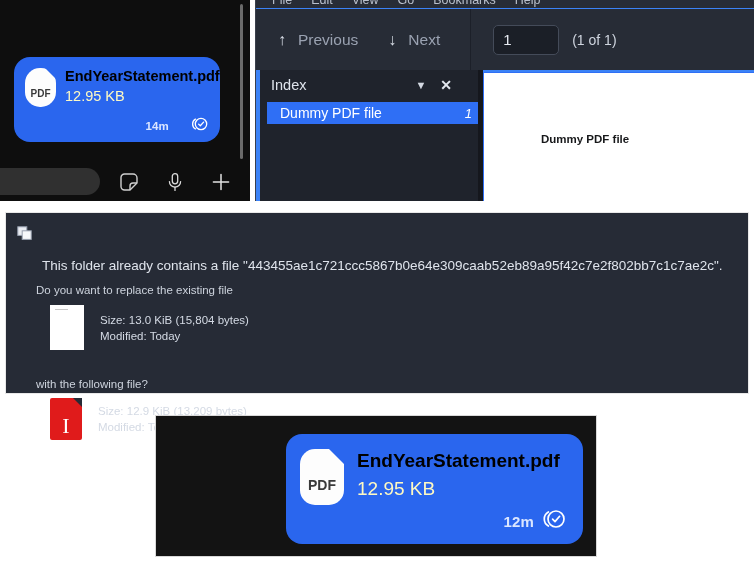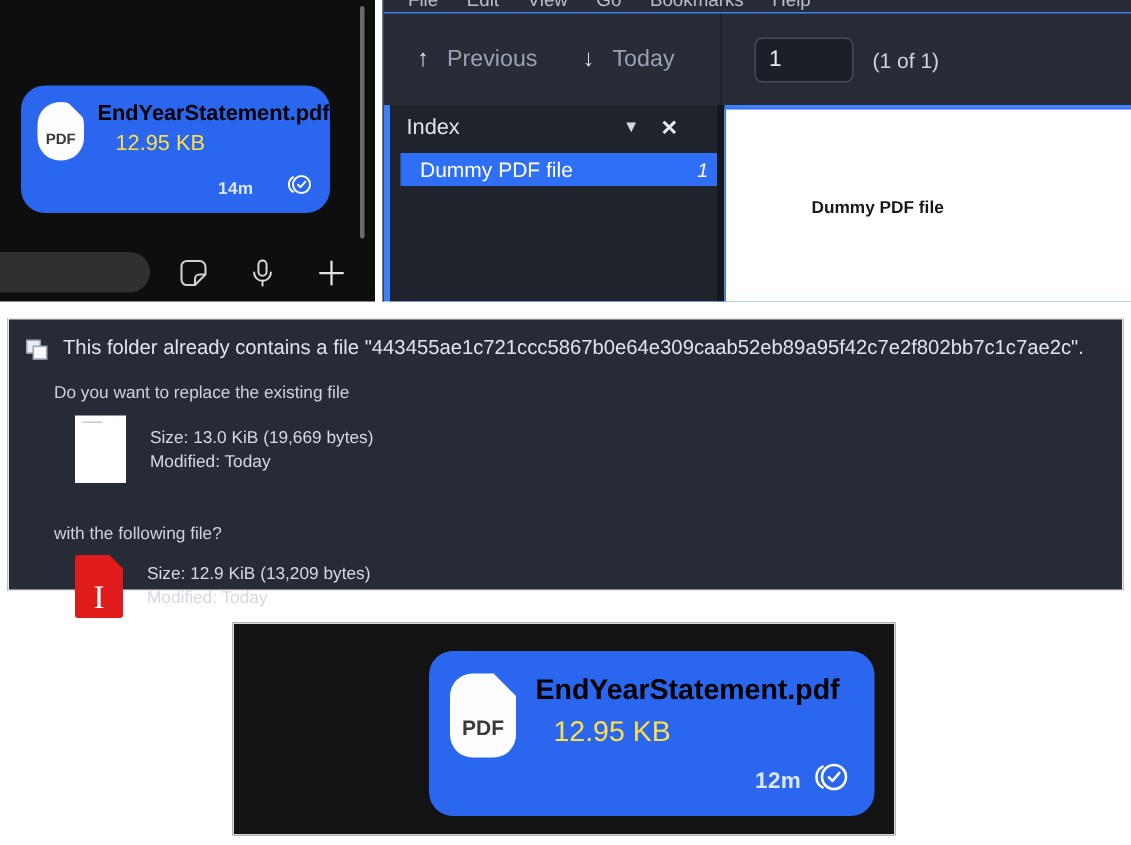--- a/index.html
+++ b/index.html
@@ -70,25 +70,24 @@
   #chat-pdf-icon .pdf-label { bottom: 8px; font-size: 10px; }
   .bubble-text { min-width: 0; }
   .bubble-filename {
     color: #000000;
     font-weight: bold;
     font-size: 14.5px;
     line-height: 17px;
     white-space: nowrap;
   }
   .bubble-size {
-    color: #fde047;
+    color: #fef9c3;
     font-size: 14.5px;
     line-height: 19px;
     margin-top: 2px;
-    margin-left: 12px;
   }
   .bubble-meta {
     position: absolute;
     right: 12px; bottom: 7px;
     display: flex;
     align-items: center;
     gap: 22px;
   }
   .bubble-time {
     color: #dbe6ff;
@@ -266,20 +265,21 @@
   #dlg-headline-row {
     display: flex;
     align-items: flex-start;
     padding: 0 8px 0 11px;
   }
   #dlg-copy-icon { flex: 0 0 auto; margin: 3px 9px 0 0; }
   #dlg-headline {
     color: #dfe4ec;
     font-size: 13.5px;
     line-height: 17px;
+    margin-top: 34px;
   }
   #dlg-question {
     color: #cdd3dd;
     font-size: 11.5px;
     margin: 10px 0 0 30px;
   }
   .dlg-file-row {
     display: flex;
     align-items: center;
     margin-left: 44px;
@@ -425,21 +425,21 @@
     <span>Help</span>
   </div>
 
   <div id="pdf-toolbar">
     <div class="tb-btn">
       <span class="tb-arrow">↑</span>
       <span>Previous</span>
     </div>
     <div class="tb-btn">
       <span class="tb-arrow">↓</span>
-      <span>Today</span>
+      <span>Next</span>
     </div>
     <div id="tb-sep"></div>
     <input id="page-input" type="text" value="1" style="">
     <span id="page-count">(1 of 1)</span>
   </div>
 
   <div id="pdf-sidebar">
     <div id="pdf-sidebar-header">
       <span id="sidebar-title">Index</span>
       <span id="sidebar-caret">▼</span>
@@ -468,21 +468,21 @@
       </svg>
     </span>
     <span id="dlg-headline">This folder already contains a file "443455ae1c721ccc5867b0e64e309caab52eb89a95f42c7e2f802bb7c1c7ae2c".</span>
   </div>
 
   <div id="dlg-question">Do you want to replace the existing file</div>
 
   <div id="dlg-existing-row" class="dlg-file-row">
     <span class="blank-doc-icon"></span>
     <span class="dlg-file-meta">
-      <span>Size: 13.0 KiB (19,669 bytes)</span><br>
+      <span>Size: 13.0 KiB (15,804 bytes)</span><br>
       <span>Modified: Today</span>
     </span>
   </div>
 
   <div id="dlg-with-following">with the following file?</div>
 
   <div id="dlg-new-row" class="dlg-file-row">
     <span class="acrobat-icon">
       <span class="fold2"></span>
       <span class="glyph">Ι</span>

